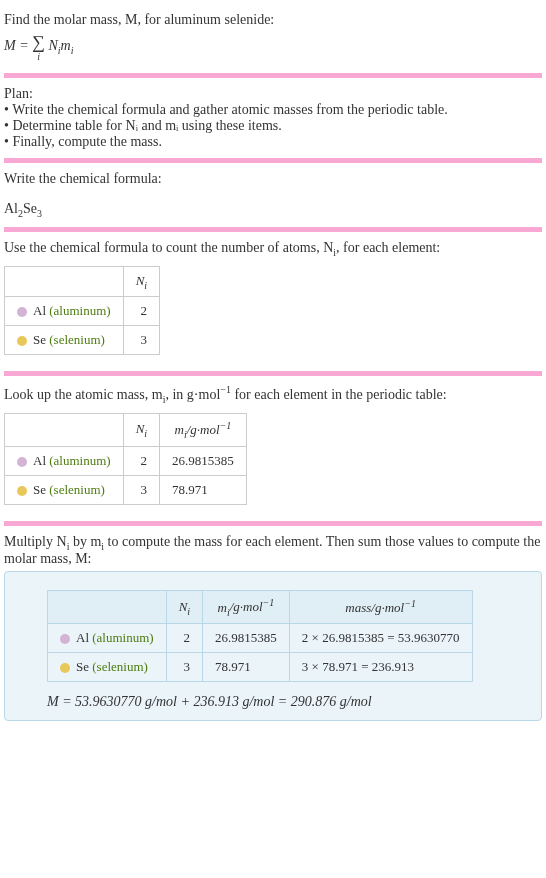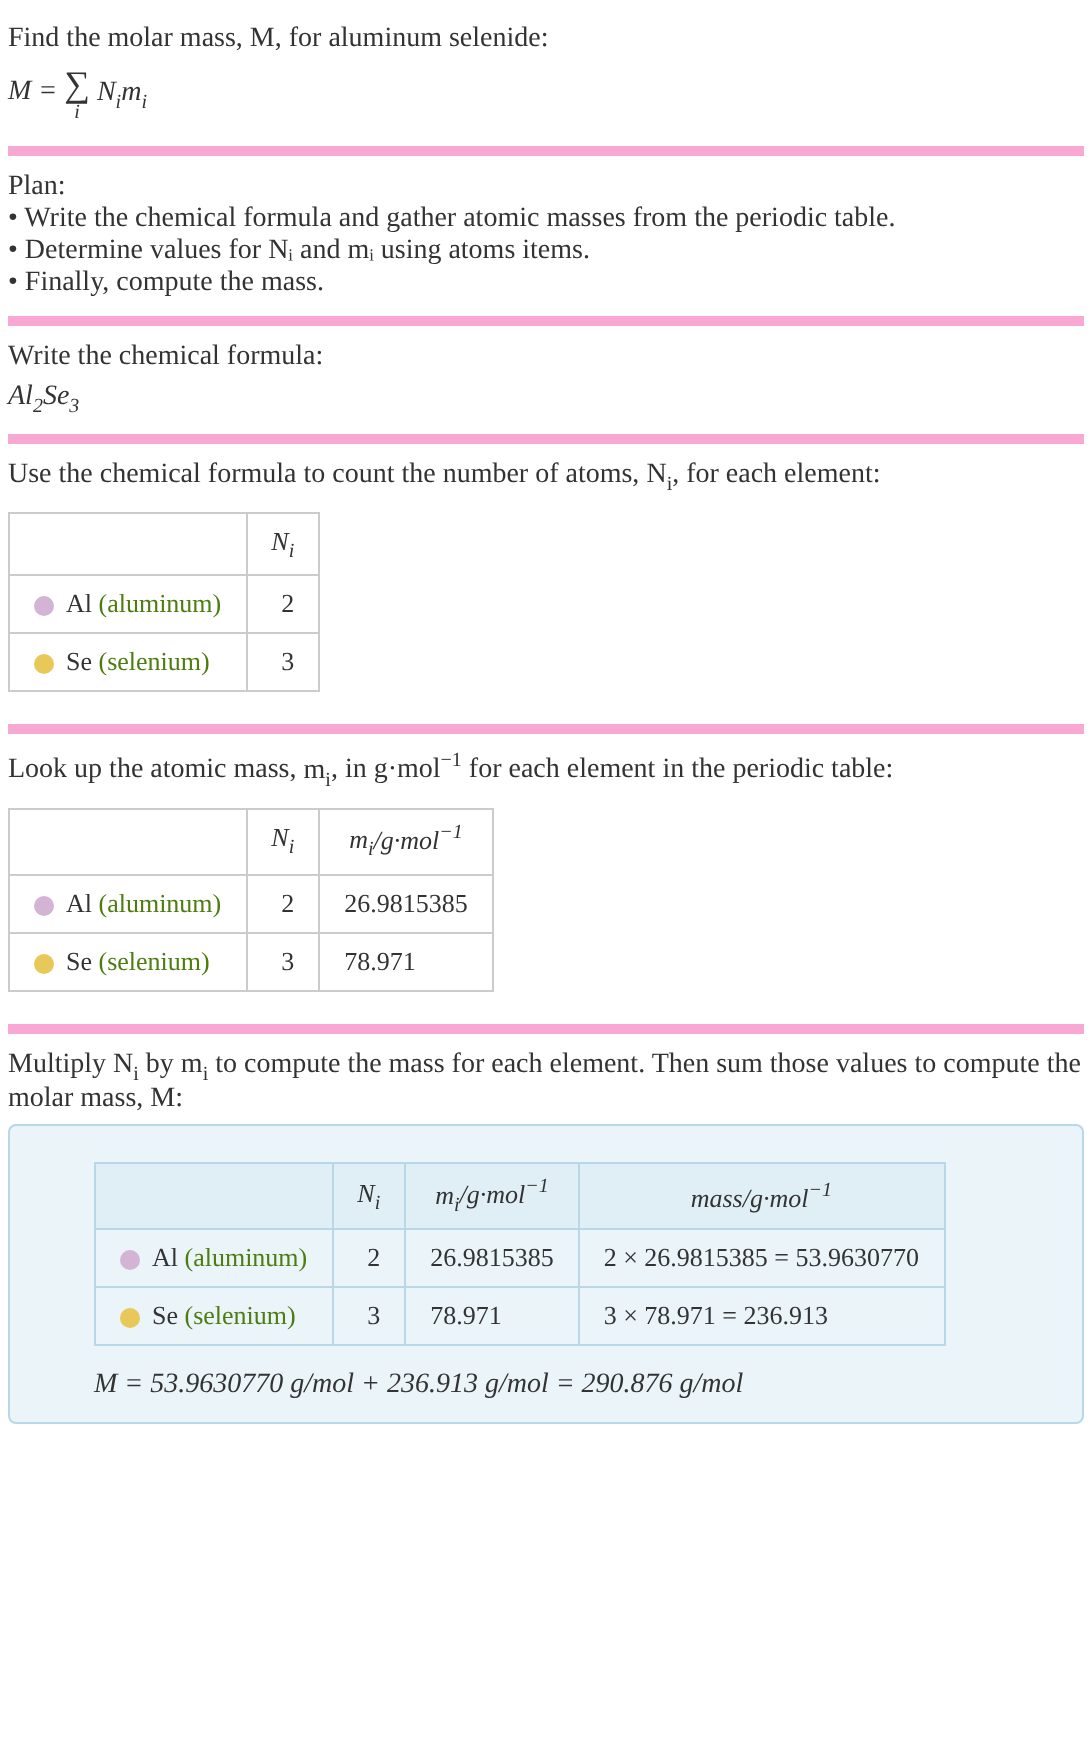--- a/index.html
+++ b/index.html
@@ -92,27 +92,27 @@
   <div>Find the molar mass, M, for aluminum selenide:</div>
   <div class="formula-line">
     <span>M = </span><span class="sigma-wrap"><span class="sigma">∑</span><span class="sigma-sub">i</span></span>
     <span><span class="italic-var">N<span class="sub">i</span>m<span class="sub">i</span></span></span>
   </div>
 </div>
 
 <div class="section">
   <div>Plan:</div>
   <div class="plan-bullet">• Write the chemical formula and gather atomic masses from the periodic table.</div>
-  <div class="plan-bullet">• Determine values for Nᵢ and mᵢ using atoms items.</div>
+  <div class="plan-bullet">• Determine table for Nᵢ and mᵢ using these items.</div>
   <div class="plan-bullet">• Finally, compute the mass.</div>
 </div>
 
 <div class="section">
   <div>Write the chemical formula:</div>
-  <div class="chem-formula" style="margin-top:4px;font-style:italic;">
+  <div class="chem-formula" style="margin-top:14px;">
     <span>Al</span><span class="sub">2</span><span>Se</span><span class="sub">3</span>
   </div>
 </div>
 
 <div class="section">
   <div>
     <span>Use the chemical formula to count the number of atoms, </span><span class="italic-var">N<span class="sub">i</span></span><span>, for each element:</span>
   </div>
   <table>
     <tbody>

